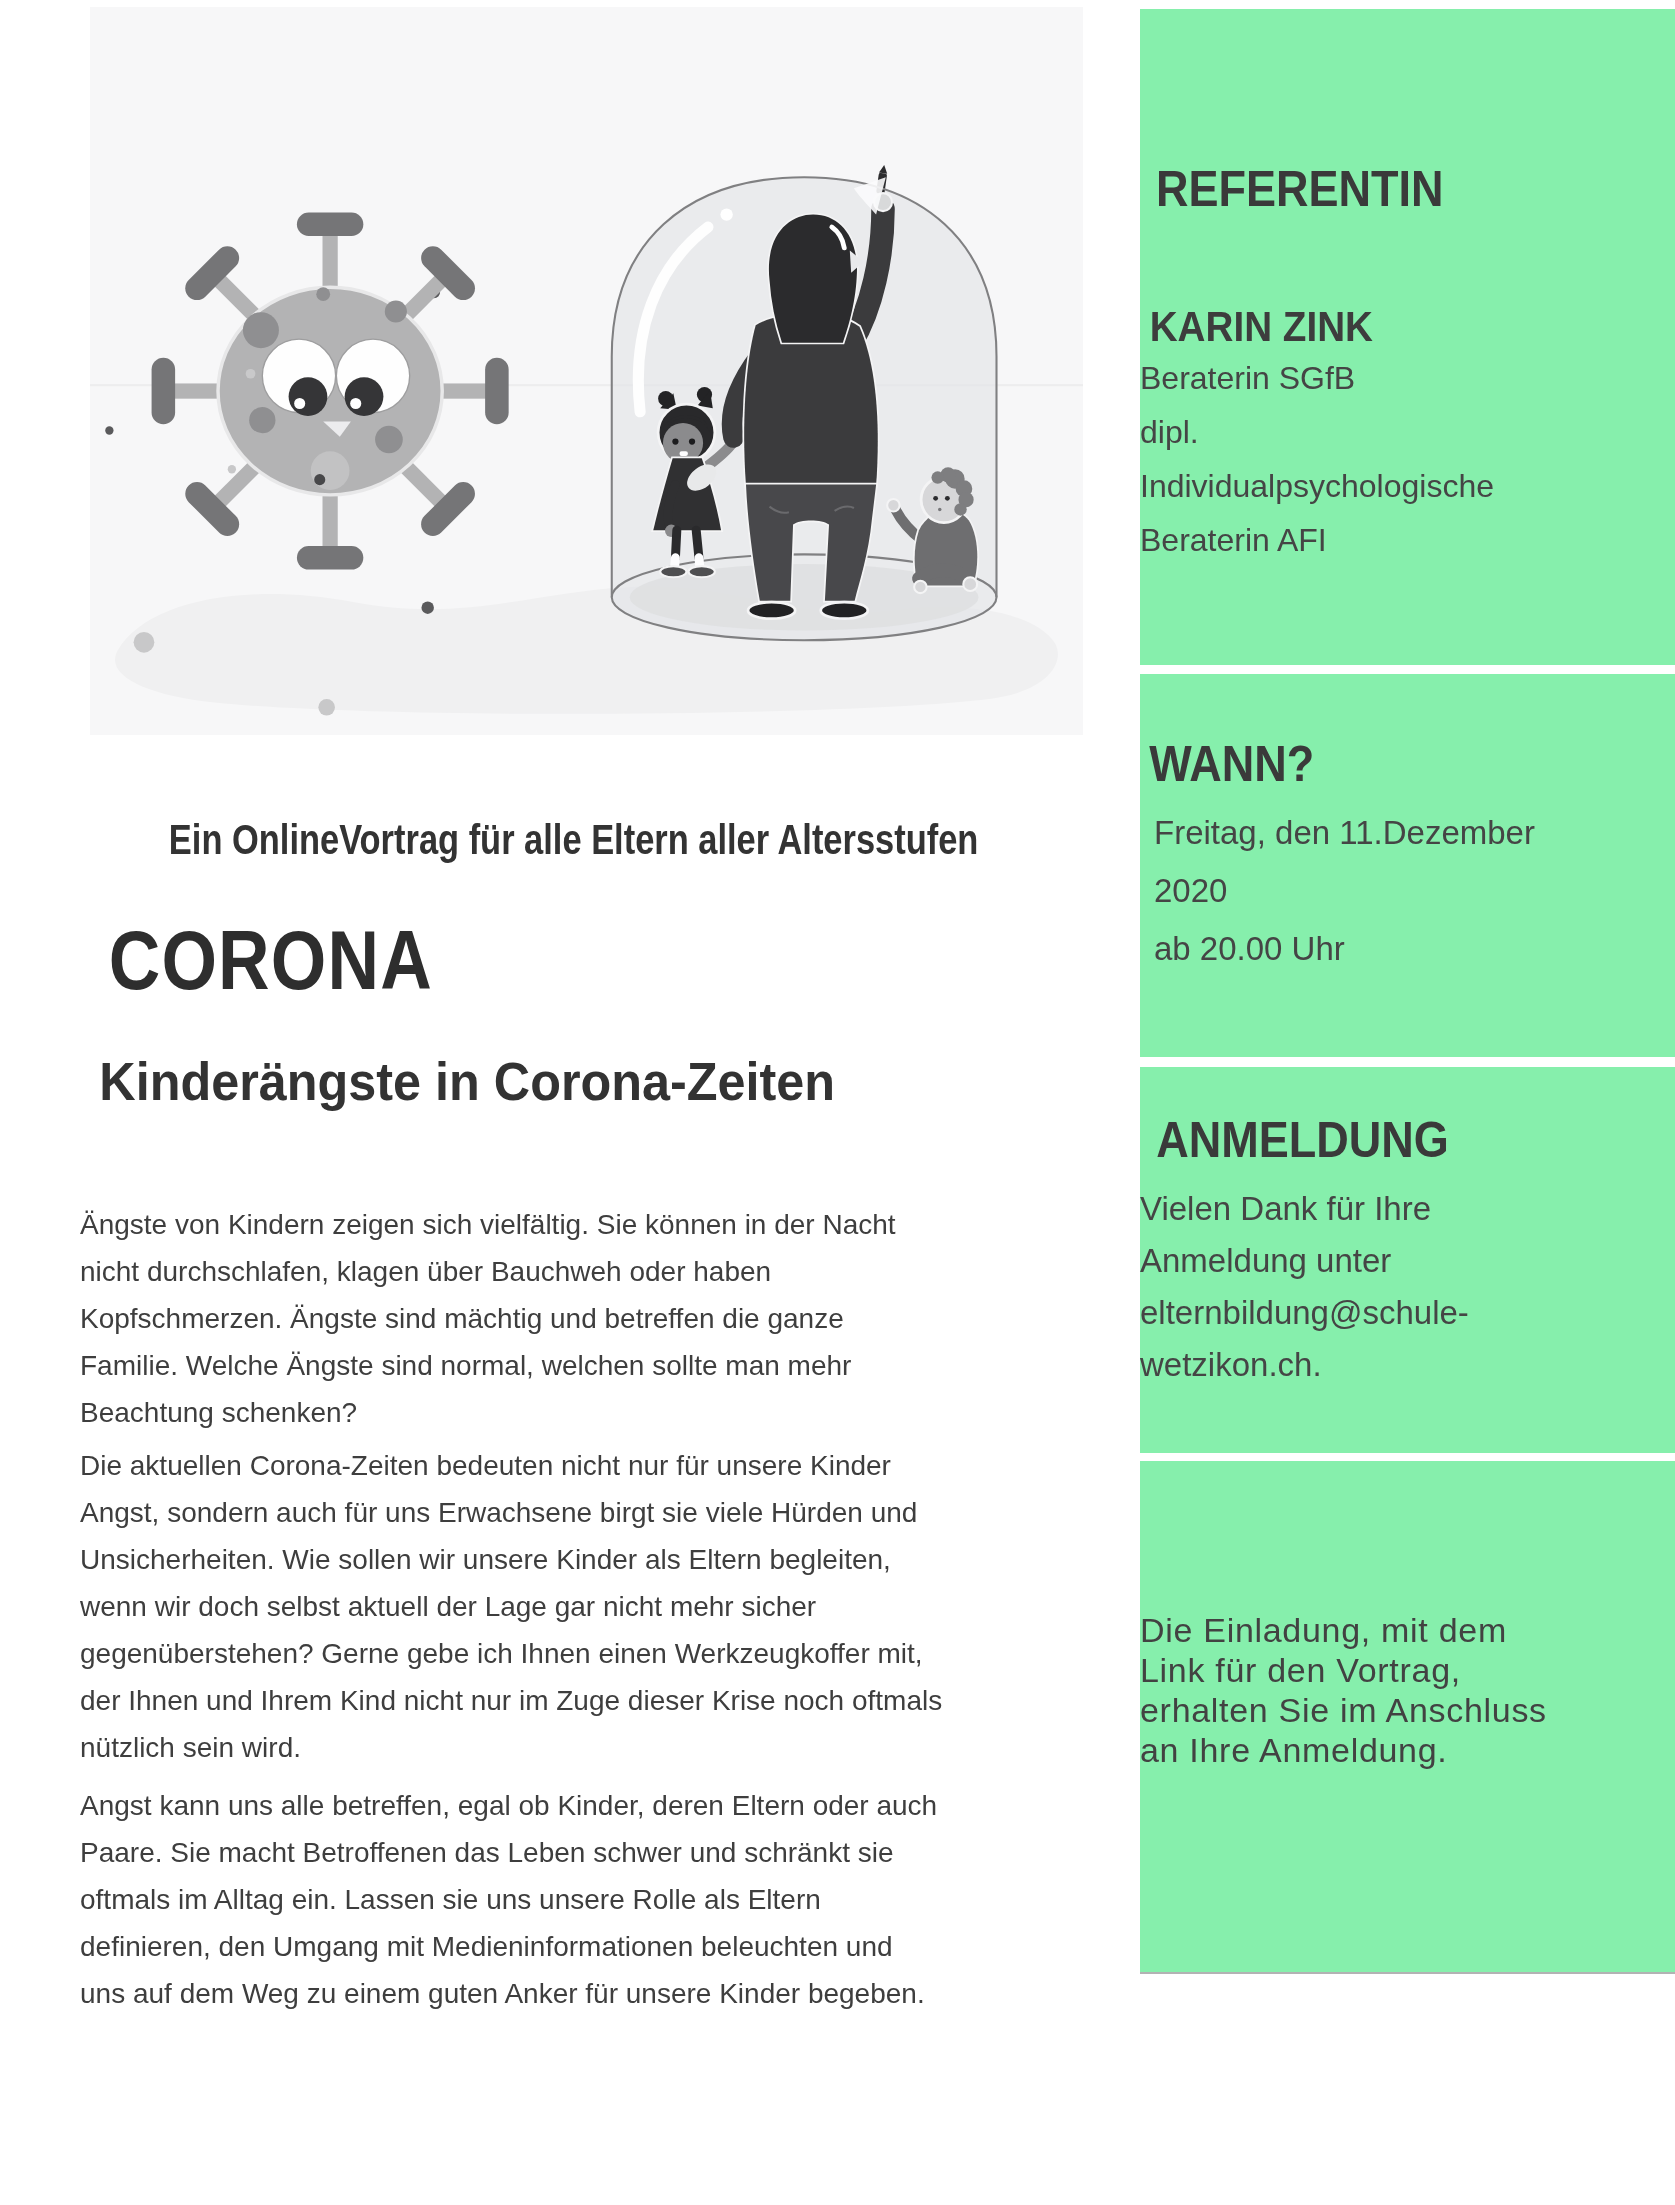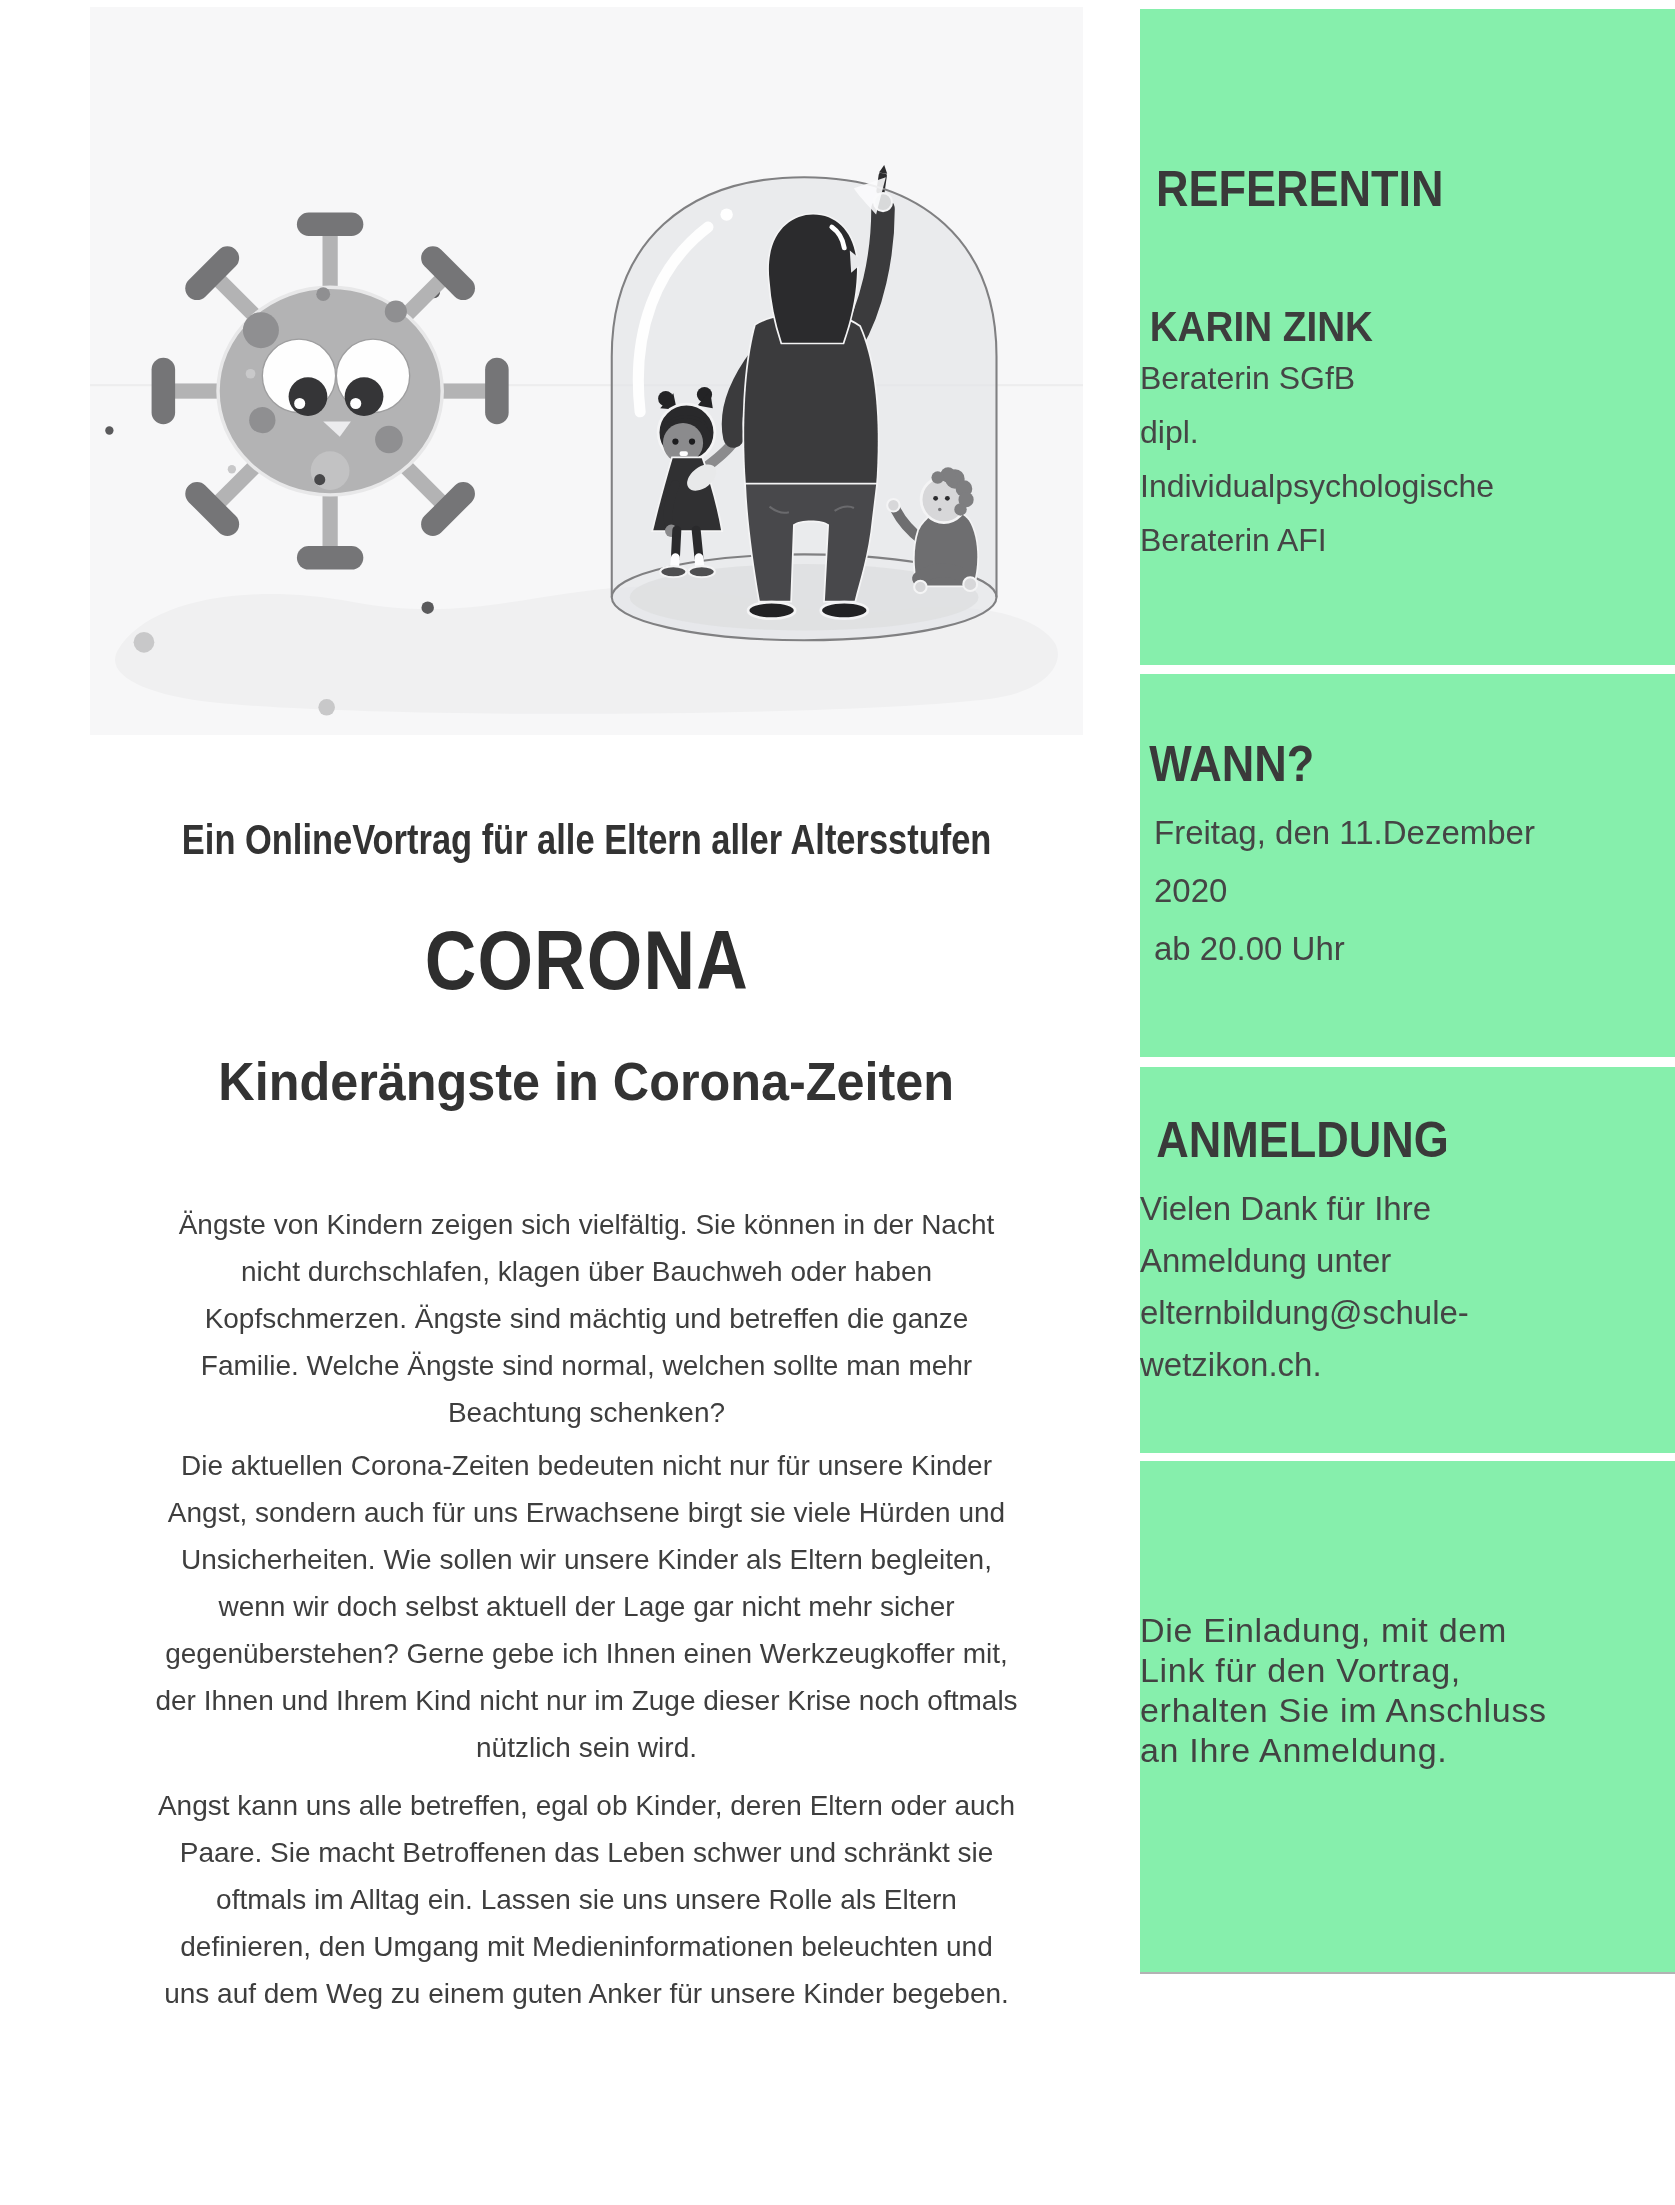--- a/index.html
+++ b/index.html
@@ -9,21 +9,21 @@
     height:2205px;
     background:#ffffff;
     font-family:"Liberation Sans", sans-serif;
     overflow:hidden;
   }
   
   .hero{
     position:absolute; left:90px; top:7px; width:993px; height:728px;
   }
   .hero svg{display:block;width:100%;height:100%;}
-  .centercol{ position:absolute; left:80px; width:1013px; text-align:center; color:#3e3e3e;}
+  .centercol{ position:absolute; left:80px; width:1013px; color:#3e3e3e;}
   .intro-title{ top:816px; font-size:42px; font-weight:bold; color:#333333; }
   .intro-title .cond{ display:inline-block; transform:scaleX(0.82); transform-origin:50% 50%; white-space:nowrap;}
   .headline{ top:912px; font-size:84px; font-weight:bold; color:#2e2e2e; letter-spacing:1.4px;}
   .headline .cond{ display:inline-block; transform:scaleX(0.85); transform-origin:50% 50%; white-space:nowrap;}
   .subtitle{ top:1051px; font-size:53px; font-weight:bold; color:#333333;}
   .subtitle .cond{ display:inline-block; transform:scaleX(0.95); transform-origin:50% 50%; white-space:nowrap;}
   .para{
     font-size:28px; line-height:47px; white-space:pre-line; color:#3e3e3e;
   }
   .para1{ top:1201px; }

